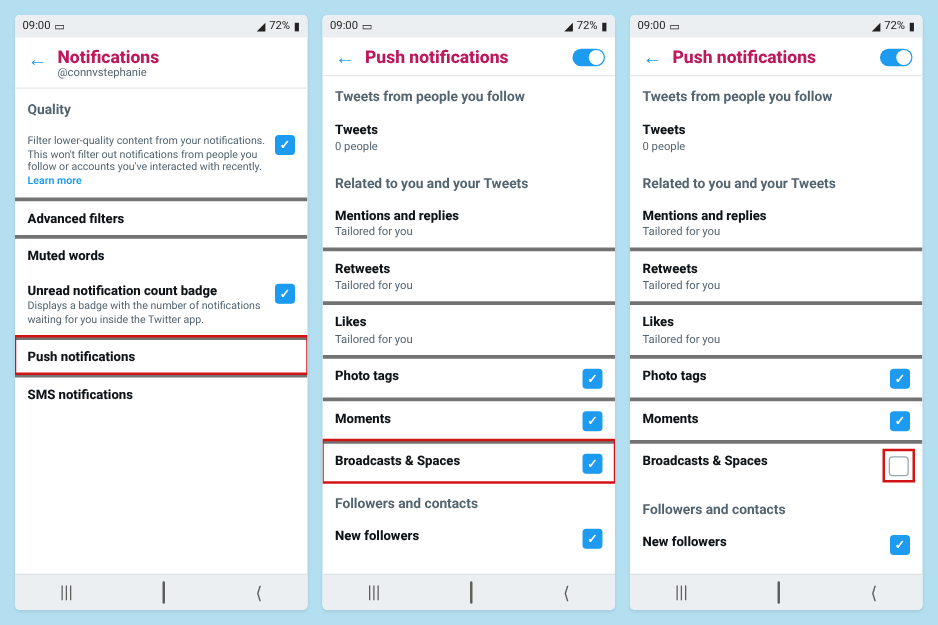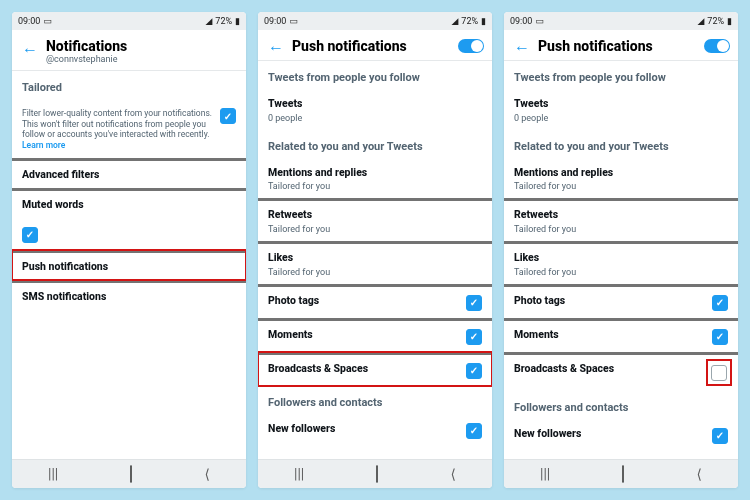--- a/index.html
+++ b/index.html
@@ -46,21 +46,21 @@
   .back-arrow {
     color: #1d9bf0;
     font-size: 16px;
     line-height: 1;
     cursor: pointer;
     padding: 2px;
   }
   .header-title {
     font-weight: 800;
     font-size: 14px;
-    color: #000000;
+    color: #be185d;
   }
   .header-sub {
     font-size: 9px;
     color: #536471;
   }
   .header-title-stack { display:flex; flex-direction:column; flex:1; }
   .header-flex { flex:1; }
   .toggle {
     width: 26px;
     height: 14px;
@@ -168,21 +168,21 @@
       </div>
   </div>
   <div class="header tall">
     <div class="back-arrow">←</div>
     <div class="header-title-stack">
       <div class="header-title">Notifications</div>
       <div class="header-sub">@connvstephanie</div>
     </div>
   </div>
   <div class="scroll">
-    <div class="section-label">Tailored</div>
+    <div class="section-label">Quality</div>
 
     <div class="row no-border">
       <div class="text">
         <div class="desc"><span>Filter lower-quality content from your notifications. This won't filter out notifications from people you follow or accounts you've interacted with recently.</span> <span class="link">Learn more</span></div>
       </div>
       <div class="checkbox checked">✓</div>
     </div>
 
     <div class="row">
       <div class="text">
@@ -190,20 +190,24 @@
         </div>
     </div>
     <div class="row">
       <div class="text">
           <div class="title">Muted words</div>
         </div>
     </div>
 
 
     <div class="row no-border">
+      <div class="text">
+        <div class="title">Unread notification count badge</div>
+        <div class="desc">Displays a badge with the number of notifications waiting for you inside the Twitter app.</div>
+      </div>
       <div class="checkbox checked">✓</div>
     </div>
 
     <div class="row highlight-red">
       <div class="text">
           <div class="title">Push notifications</div>
         </div>
     </div>
 
     <div class="row">

